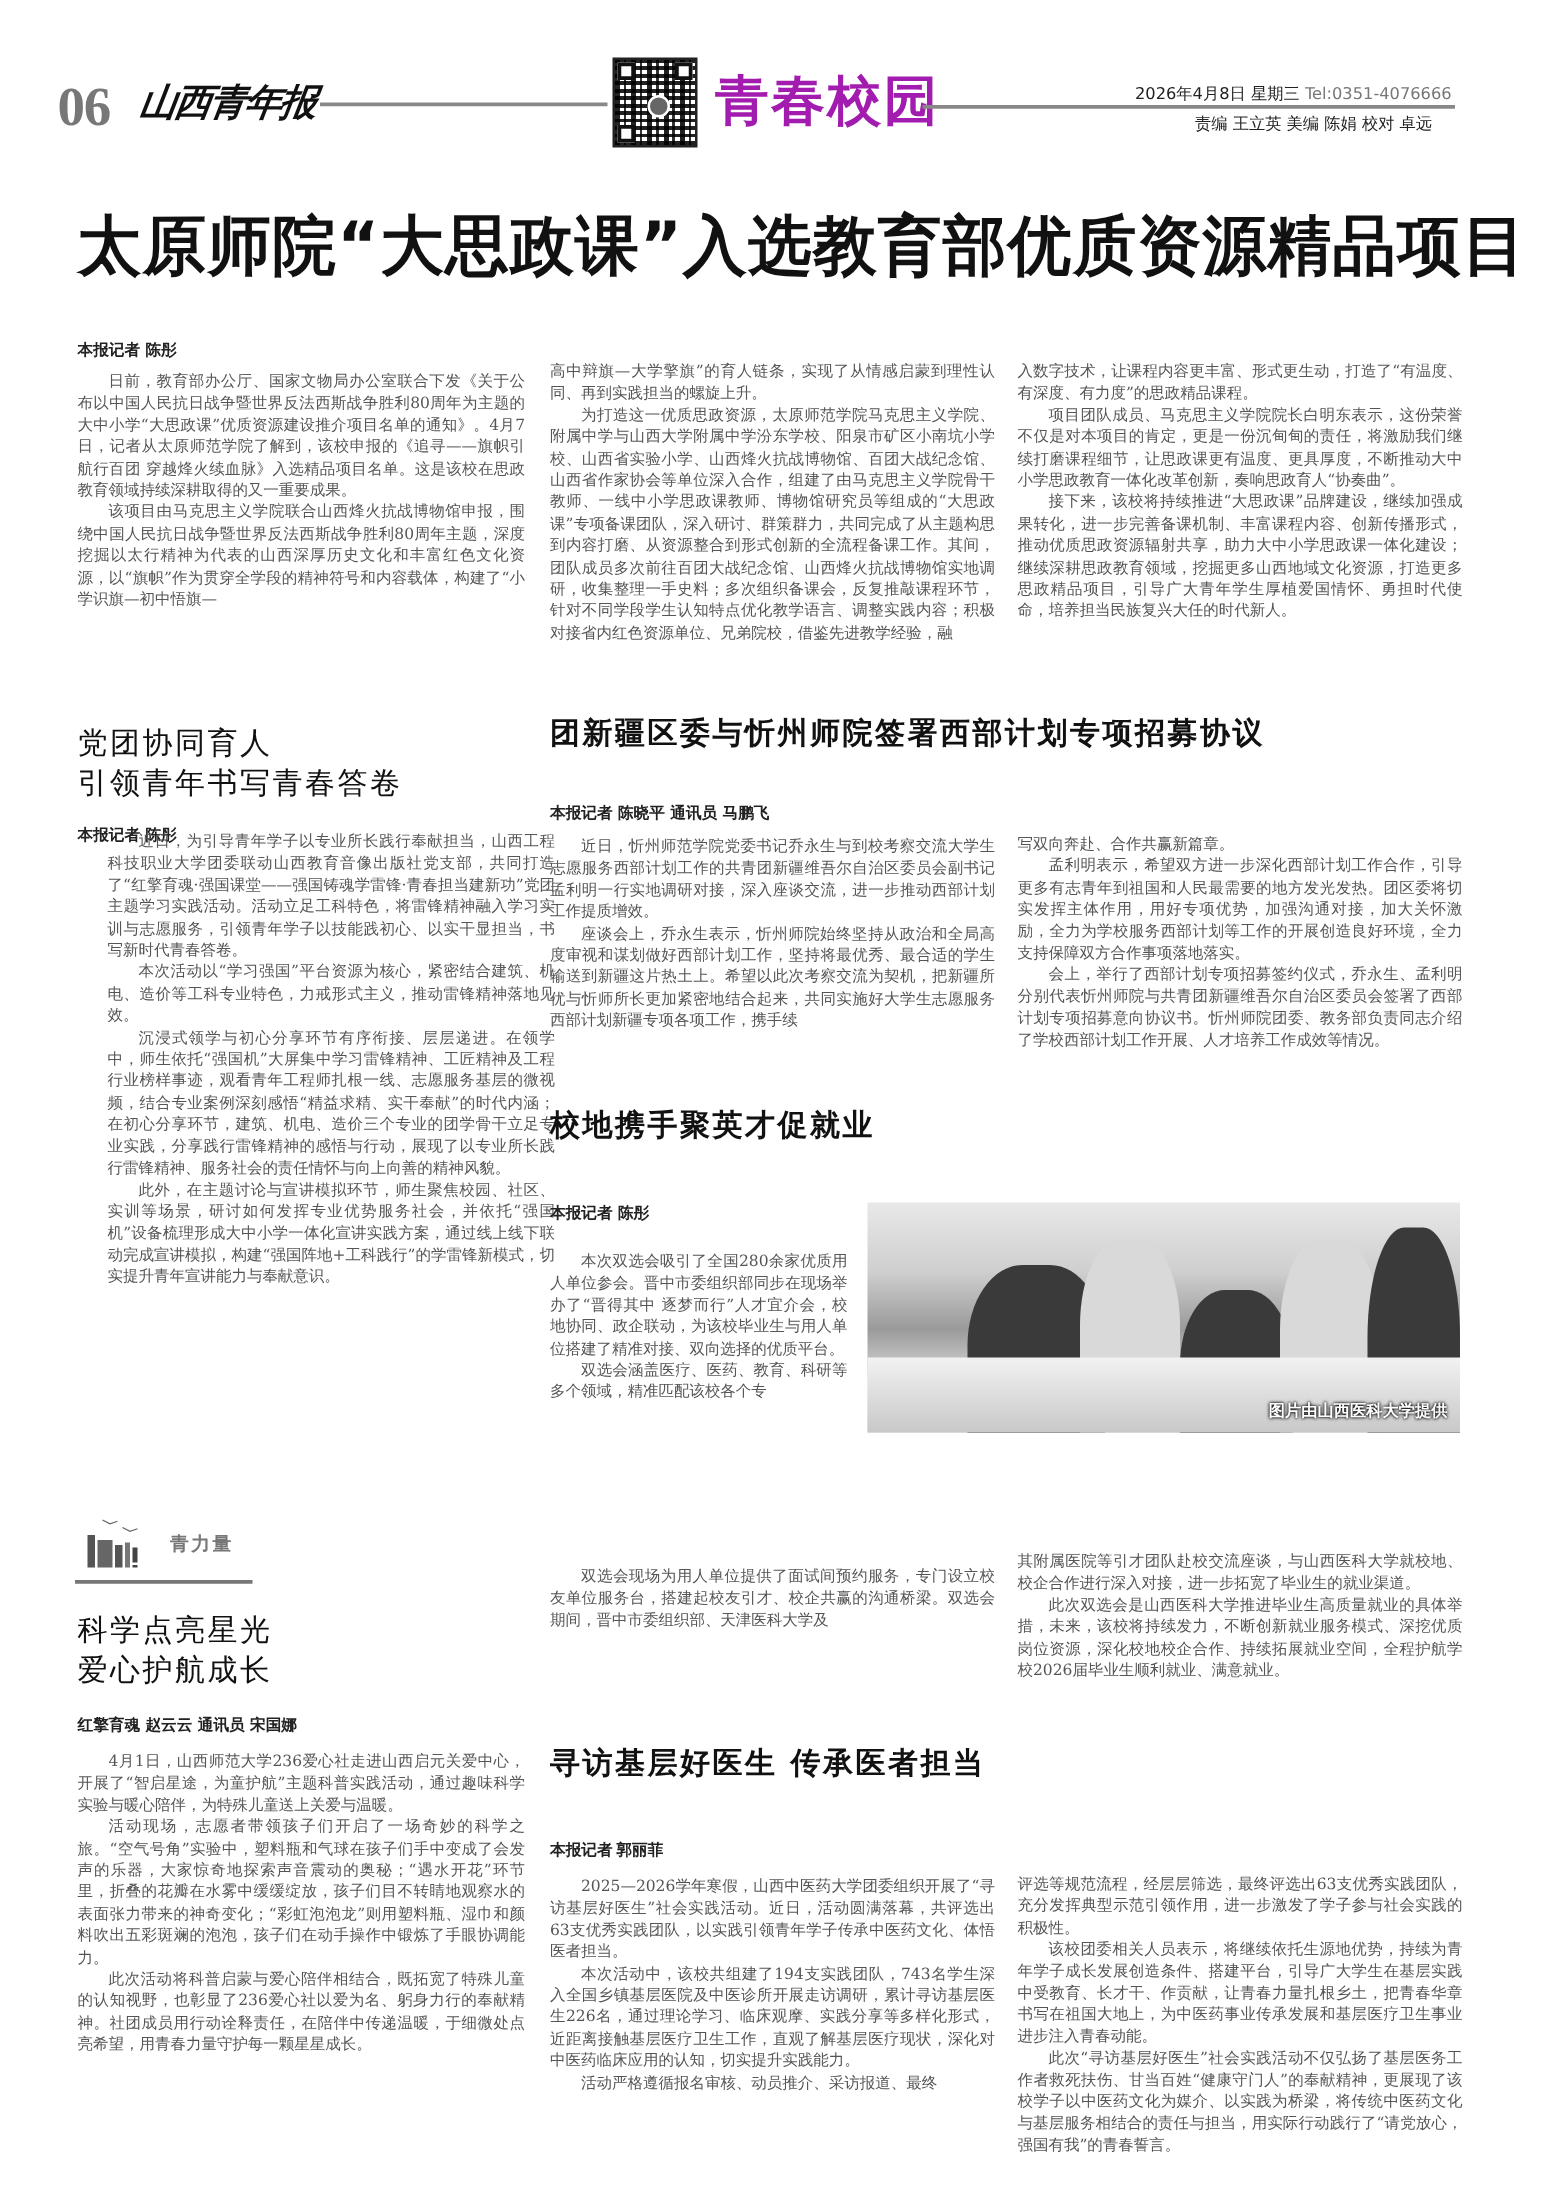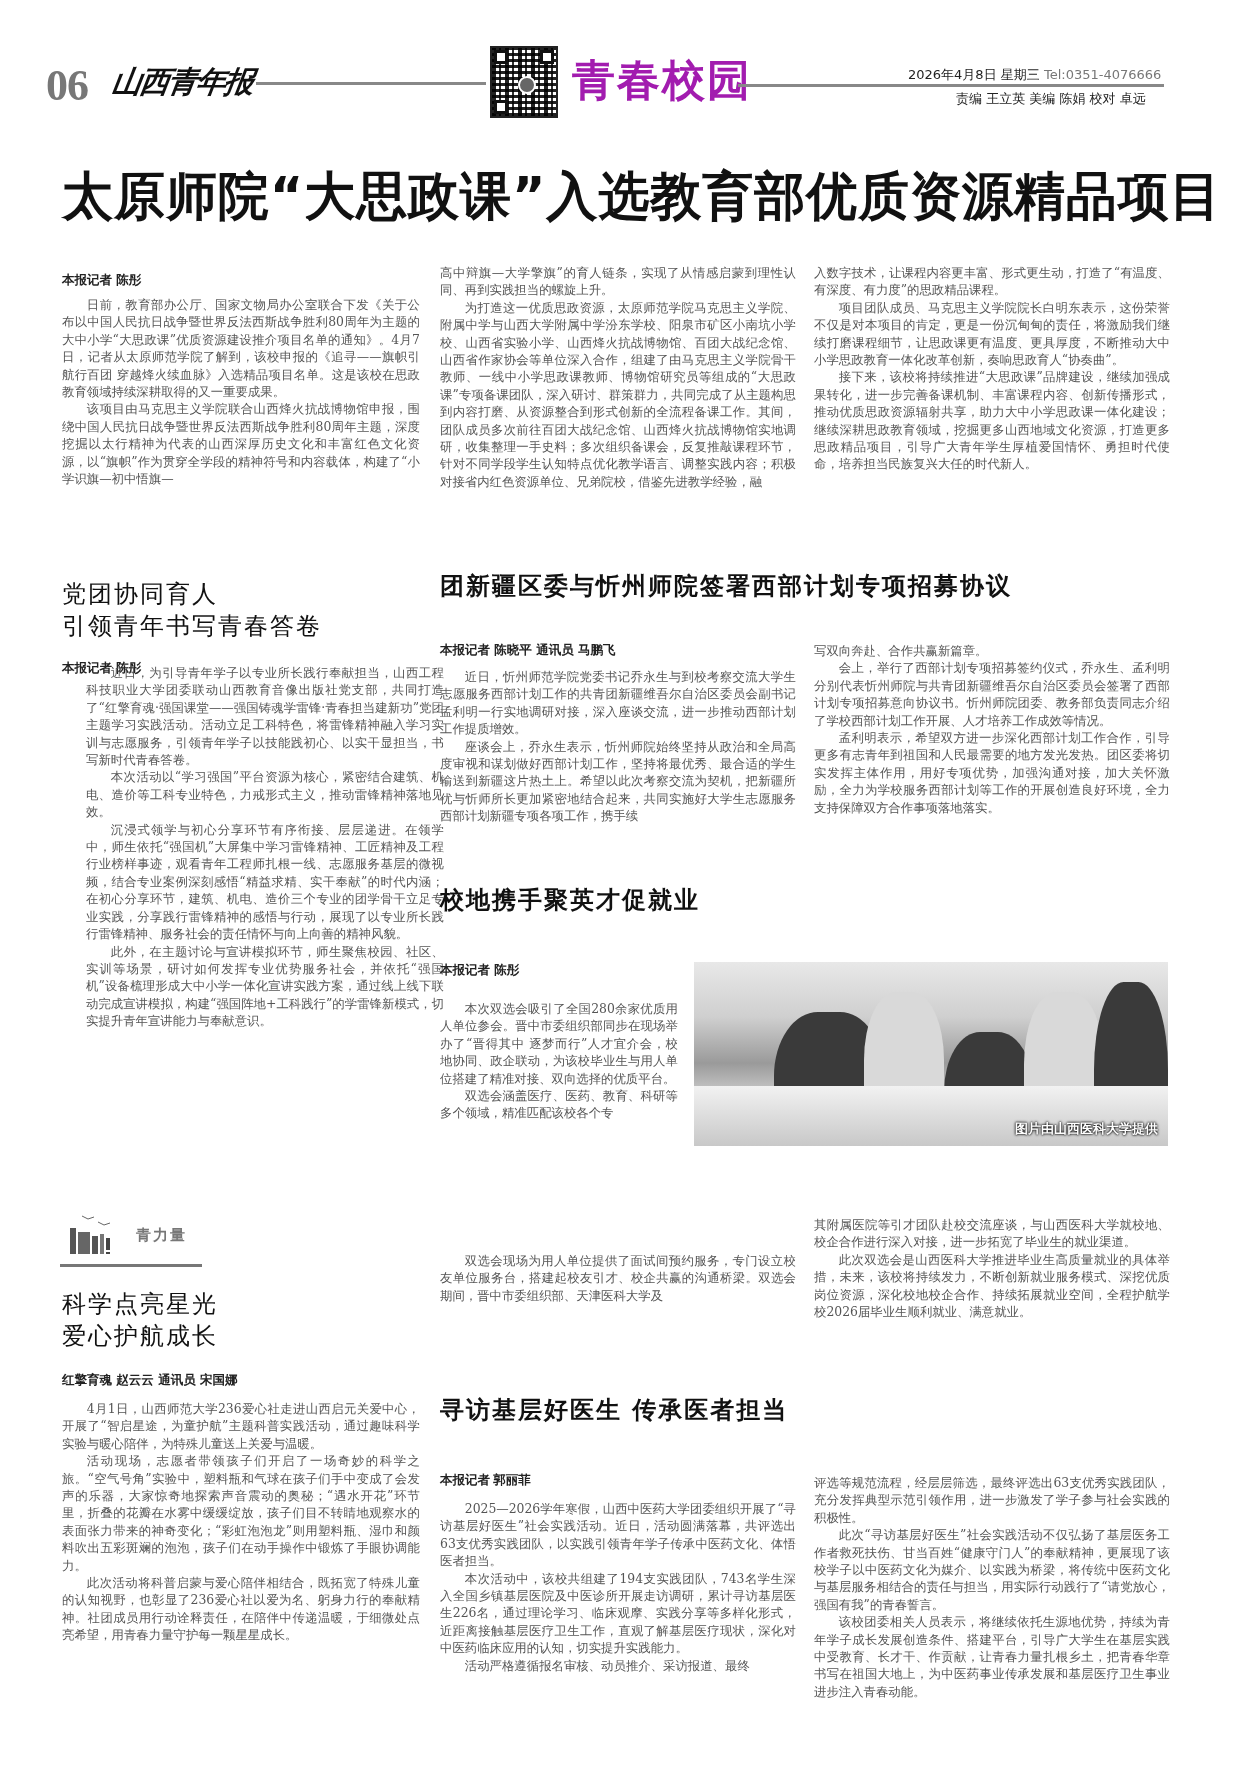--- a/index.html
+++ b/index.html
@@ -16,21 +16,21 @@
   .qr .corner { position:absolute; width:14px; height:14px; border:3px solid #111; background:#fff; box-sizing:border-box; }
   .qr .dot { position:absolute; left:26px; top:28px; width:14px; height:14px; border-radius:50%; background:#666; border:2px solid #fff; }
   .section-title { left:572px; top:52px; font-family:"DejaVu Serif",serif; font-weight:bold; font-size:43px; color:#a21caf; letter-spacing:2px; }
   .dateline { left:908px; top:66px; font-family:"DejaVu Sans",sans-serif; font-size:13px; color:#222; white-space:nowrap; }
   .dateline .tel { color:#777; }
   .editors { left:956px; top:90px; font-family:"DejaVu Sans",sans-serif; font-size:13px; color:#222; white-space:nowrap; }
   .headline-main { left:62px; top:162px; width:1120px; font-family:"DejaVu Sans",sans-serif; font-weight:bold; font-size:52px; color:#111; letter-spacing:1px; white-space:nowrap; transform:scaleX(0.98); transform-origin:left; }
   .byline { font-family:"DejaVu Sans",sans-serif; font-weight:bold; font-size:12.5px; color:#222; white-space:nowrap; }
   .col { font-size:12.4px; line-height:17.4px; color:#555; text-align:justify; }
   .col p { margin:0; text-indent:2em; }
-  .col p.cont { text-indent:0; }
+  .col p.cont { text-indent:0;margin-top:24px; }
   .sub-headline { font-family:"DejaVu Sans",sans-serif; font-size:24px; line-height:32px; color:#111; letter-spacing:2px; }
   .h2 { font-family:"DejaVu Sans",sans-serif; font-weight:bold; font-size:24px; color:#111; white-space:nowrap; letter-spacing:2px; }
   .photo { left:694px; top:962px; width:474px; height:184px; overflow:hidden;
            background: linear-gradient(180deg,#e8e8e8 0%,#cfcfcf 30%,#9a9a9a 55%,#e2e2e2 80%,#bdbdbd 100%); }
   .photo .fig { position:absolute; border-radius:40% 40% 10% 10%; background:#3a3a3a; }
   .photo .fig.l { background:#d9d9d9; }
   .photo .table { position:absolute; left:0; bottom:0; width:100%; height:60px; background:linear-gradient(180deg,#f2f2f2,#c8c8c8); }
   .photo .caption { position:absolute; right:10px; bottom:8px; font-family:"DejaVu Sans",sans-serif; font-weight:bold; font-size:13px; color:#fff; text-shadow:0 0 3px #000,0 0 2px #000; }
   .qll-logo { left:68px; top:1212px; width:62px; height:44px; }
   .qll-label { left:136px; top:1226px; font-family:"DejaVu Sans",sans-serif; font-weight:bold; font-size:15px; color:#777; letter-spacing:2px; }
@@ -85,22 +85,22 @@
 </div>
 
 <div class="abs h2" style="left:440px;top:570px;">团新疆区委与忻州师院签署西部计划专项招募协议</div>
 <div class="abs byline" style="left:440px;top:642px;">本报记者 陈晓平 通讯员 马鹏飞</div>
 <div class="abs col" style="left:440px;top:668px;width:356px;">
   <p>近日，忻州师范学院党委书记乔永生与到校考察交流大学生志愿服务西部计划工作的共青团新疆维吾尔自治区委员会副书记孟利明一行实地调研对接，深入座谈交流，进一步推动西部计划工作提质增效。</p>
   <p>座谈会上，乔永生表示，忻州师院始终坚持从政治和全局高度审视和谋划做好西部计划工作，坚持将最优秀、最合适的学生输送到新疆这片热土上。希望以此次考察交流为契机，把新疆所优与忻师所长更加紧密地结合起来，共同实施好大学生志愿服务西部计划新疆专项各项工作，携手续</p>
 </div>
 <div class="abs col" style="left:814px;top:642px;width:356px;">
   <p class="cont">写双向奔赴、合作共赢新篇章。</p>
+  <p>孟利明表示，希望双方进一步深化西部计划工作合作，引导更多有志青年到祖国和人民最需要的地方发光发热。团区委将切实发挥主体作用，用好专项优势，加强沟通对接，加大关怀激励，全力为学校服务西部计划等工作的开展创造良好环境，全力支持保障双方合作事项落地落实。</p>
   <p>会上，举行了西部计划专项招募签约仪式，乔永生、孟利明分别代表忻州师院与共青团新疆维吾尔自治区委员会签署了西部计划专项招募意向协议书。忻州师院团委、教务部负责同志介绍了学校西部计划工作开展、人才培养工作成效等情况。</p>
-  <p>孟利明表示，希望双方进一步深化西部计划工作合作，引导更多有志青年到祖国和人民最需要的地方发光发热。团区委将切实发挥主体作用，用好专项优势，加强沟通对接，加大关怀激励，全力为学校服务西部计划等工作的开展创造良好环境，全力支持保障双方合作事项落地落实。</p>
 </div>
 
 <div class="abs h2" style="left:440px;top:884px;">校地携手聚英才促就业</div>
 <div class="abs byline" style="left:440px;top:962px;">本报记者 陈彤</div>
 <div class="abs col" style="left:440px;top:1000px;width:238px;">
   <p>本次双选会吸引了全国280余家优质用人单位参会。晋中市委组织部同步在现场举办了“晋得其中 逐梦而行”人才宜介会，校地协同、政企联动，为该校毕业生与用人单位搭建了精准对接、双向选择的优质平台。</p>
   <p>双选会涵盖医疗、医药、教育、科研等多个领域，精准匹配该校各个专</p>
 </div>
 <div class="abs col" style="left:440px;top:1252px;width:356px;">
   <p>双选会现场为用人单位提供了面试间预约服务，专门设立校友单位服务台，搭建起校友引才、校企共赢的沟通桥梁。双选会期间，晋中市委组织部、天津医科大学及</p>
@@ -144,15 +144,15 @@
 
 <div class="abs h2" style="left:440px;top:1394px;">寻访基层好医生 传承医者担当</div>
 <div class="abs byline" style="left:440px;top:1472px;font-family:Liberation Serif, serif;">本报记者 郭丽菲</div>
 <div class="abs col" style="left:440px;top:1500px;width:356px;">
   <p>2025—2026学年寒假，山西中医药大学团委组织开展了“寻访基层好医生”社会实践活动。近日，活动圆满落幕，共评选出63支优秀实践团队，以实践引领青年学子传承中医药文化、体悟医者担当。</p>
   <p>本次活动中，该校共组建了194支实践团队，743名学生深入全国乡镇基层医院及中医诊所开展走访调研，累计寻访基层医生226名，通过理论学习、临床观摩、实践分享等多样化形式，近距离接触基层医疗卫生工作，直观了解基层医疗现状，深化对中医药临床应用的认知，切实提升实践能力。</p>
   <p>活动严格遵循报名审核、动员推介、采访报道、最终</p>
 </div>
 <div class="abs col" style="left:814px;top:1474px;width:356px;">
   <p class="cont">评选等规范流程，经层层筛选，最终评选出63支优秀实践团队，充分发挥典型示范引领作用，进一步激发了学子参与社会实践的积极性。</p>
+  <p>该校团委相关人员表示，将继续依托生源地优势，持续为青年学子成长发展创造条件、搭建平台，引导广大学生在基层实践中受教育、长才干、作贡献，让青春力量扎根乡土，把青春华章书写在祖国大地上，为中医药事业传承发展和基层医疗卫生事业进步注入青春动能。</p>
   <p>此次“寻访基层好医生”社会实践活动不仅弘扬了基层医务工作者救死扶伤、甘当百姓“健康守门人”的奉献精神，更展现了该校学子以中医药文化为媒介、以实践为桥梁，将传统中医药文化与基层服务相结合的责任与担当，用实际行动践行了“请党放心，强国有我”的青春誓言。</p>
-  <p>该校团委相关人员表示，将继续依托生源地优势，持续为青年学子成长发展创造条件、搭建平台，引导广大学生在基层实践中受教育、长才干、作贡献，让青春力量扎根乡土，把青春华章书写在祖国大地上，为中医药事业传承发展和基层医疗卫生事业进步注入青春动能。</p>
 </div>
 
 </body></html>

